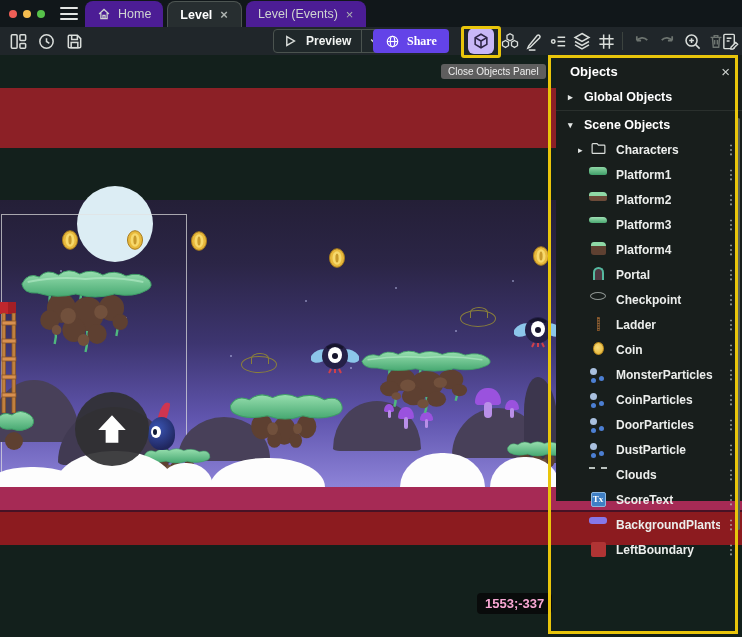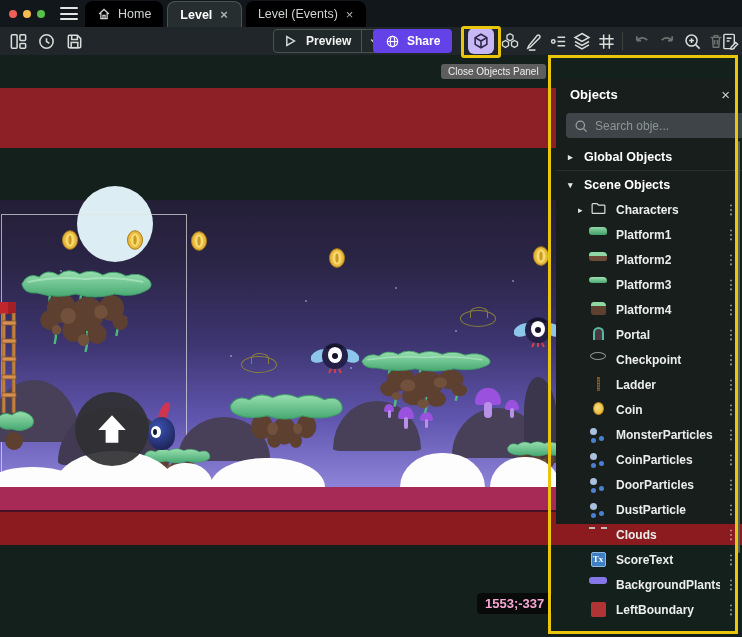--- a/index.html
+++ b/index.html
@@ -7,35 +7,35 @@
   body {
     font-family:"Liberation Sans", sans-serif;
     background:#141b19; color:#e6e9e7; overflow:hidden; position:relative;
   }
   
   #tabbar { position:absolute; left:0; top:0; width:742px; height:27px; background:#11171a; display:flex; align-items:flex-end; }
   .traffic { position:absolute; top:10px; width:8px; height:8px; border-radius:50%; }
   #tl-red{ left:9px; background:#f05f57; } #tl-yellow{ left:23px; background:#f5bd4f; } #tl-green{ left:37px; background:#57c24a; }
   #hamburger { position:absolute; left:60px; top:7px; width:18px; height:13px; display:flex; flex-direction:column; justify-content:space-between; cursor:pointer; }
   #hamburger span { height:2px; background:#e3e6e4; border-radius:1px; }
-  .tab { height:26px; display:flex; align-items:center; gap:7px; padding:0 12px; background:#000000; border-radius:8px 8px 0 0; margin-right:4px; font-size:12.5px; color:#cfd4d1; cursor:pointer; }
+  .tab { height:26px; display:flex; align-items:center; gap:7px; padding:0 12px; background:#4c1d95; border-radius:8px 8px 0 0; margin-right:4px; font-size:12.5px; color:#cfd4d1; cursor:pointer; }
   .tab.first { margin-left:85px; }
   .tab.active { background:#272e30; border:1px solid #4d5552; border-bottom:none; color:#fff; font-weight:bold; }
   .tab .x { font-size:13px; color:#aeb4b1; padding:0 1px; }
   .tab svg { flex:0 0 auto; }
   
   #toolbar { position:absolute; left:0; top:27px; width:742px; height:28px; background:#20262a; display:flex; align-items:center; }
   .tbtn { width:24px; height:24px; display:flex; align-items:center; justify-content:center; cursor:pointer; }
   .tbtn svg { stroke:#d9ddda; }
   .tbtn.dim svg { stroke:#6d7470; }
   #left-icons { display:flex; gap:4px; margin-left:6px; }
   #preview-group { position:absolute; left:273px; top:2px; height:24px; display:flex; align-items:center; border:1px solid #4b534f; border-radius:4px; background:#20282a; cursor:pointer; }
   #preview-group .plabel { font-size:12px; font-weight:bold; color:#f2f4f2; padding:0 10px 0 4px; }
   #preview-group .pdiv { width:1px; height:24px; background:#4b534f; }
-  #share-btn { position:absolute; left:373px; top:2px; height:24px; padding:0 12px; display:flex; align-items:center; gap:7px; background:#6343e8; border-radius:4px; color:#fff; font-size:12px; font-weight:bold; cursor:pointer; }
+  #share-btn { position:absolute; left:373px; top:2px; height:24px; padding:0 12px; display:flex; align-items:center; gap:7px; background:#6343e8; border-radius:4px; color:#fff; font-size:12px; font-weight:bold; cursor:pointer;font-family:Liberation Serif, serif; }
   #cube-btn { position:absolute; left:468px; top:1px; width:26px; height:26px; background:#c8b7f6; border-radius:6px; display:flex; align-items:center; justify-content:center; cursor:pointer; }
   .ticon { position:absolute; top:2px; }
   #grp-btn{left:498px;} #pencil-btn{left:522px;} #ilist-btn{left:546px;} #layers-btn{left:570px;} #grid-btn{left:594px;}
   #tb-sep { position:absolute; left:622px; top:5px; width:1px; height:18px; background:#3c433f; }
   #undo-btn{left:630px;} #redo-btn{left:654px;} #zoomin-btn{left:680px;} #trash-btn{left:704px;} #props-btn{left:716px; left:718px;}
   
   #scene { position:absolute; left:0; top:55px; width:742px; height:582px; overflow:hidden; background:#13201c; }
   .band { position:absolute; left:0; width:742px; }
   #band-red-top { top:33px; height:60px; background:#8c2026; }
   #sky { top:145px; height:287px; background:linear-gradient(#241f37 0%, #2b2546 22%, #3d3570 50%, #6055ae 76%, #8d83d8 100%); }
@@ -54,21 +54,21 @@
   #player-hawk { position:absolute; left:159px; top:347px; width:9px; height:23px; background:#cf3550; border-radius:80% 20% 60% 40%; transform:rotate(14deg); }
   #player-head { position:absolute; left:148px; top:362px; width:27px; height:33px; background:radial-gradient(circle at 35% 35%, #3a55b4, #20265e 75%); border-radius:50% 50% 44% 46%; }
   #player-eye { position:absolute; left:151px; top:371px; width:10px; height:12px; background:#fff; border-radius:50%; }
   #player-pupil { position:absolute; left:153px; top:374px; width:4px; height:6px; background:#101a38; border-radius:50%; }
   .ufo { position:absolute; width:36px; height:17px; border:1px solid #8a7f3a; border-radius:50%; }
   .ufo::before { content:""; position:absolute; left:9px; top:-4px; width:16px; height:10px; border:1px solid #8a7f3a; border-bottom:none; border-radius:50% 50% 0 0; }
   #flag { position:absolute; left:0; top:247px; width:16px; height:12px; background:linear-gradient(90deg,#c0272d 50%, #a31f25 50%); }
   #coord-badge { position:absolute; left:477px; top:538px; background:rgba(8,8,8,.85); border-radius:4px; padding:3px 8px; font-size:13px; font-weight:bold; color:#f9a8d4; }
   #tooltip { position:absolute; left:441px; top:9px; background:#5e5e5e; border-radius:3px; padding:2px 7px; font-size:10px; color:#eee; white-space:nowrap; }
   
-  #panel { position:absolute; left:556px; top:55px; width:186px; height:446px; background:#181e1c;margin-top:23px; }
+  #panel { position:absolute; left:556px; top:55px; width:186px; height:446px; background:#181e1c; }
   #panel-header { display:flex; align-items:center; justify-content:space-between; padding:8px 12px 4px 14px; }
   #panel-title { font-size:13px; font-weight:bold; color:#fff; }
   #panel-close { color:#cdd2cf; font-size:15px; cursor:pointer; }
   #search-row { display:flex; align-items:center; gap:8px; padding:6px 10px 6px 10px; }
   #search-box { flex:1; display:flex; align-items:center; gap:7px; background:#3e4447; border-radius:4px; height:25px; padding:0 8px; }
   #search-box input { flex:1; min-width:0; background:transparent; border:none; outline:none; font-size:12px; color:#e6e9e7; font-family:"Liberation Sans",sans-serif; }
   #search-box input::placeholder { color:#8e9694; }
   .group-row { display:flex; align-items:center; gap:8px; height:25px; padding-left:12px; font-size:12.5px; font-weight:bold; color:#fff; cursor:pointer; }
   .tri { font-size:9px; color:#e6e9e7; width:8px; }
   #group-divider { height:1px; background:#2a302d; margin:1px 0; }
@@ -442,33 +442,20 @@
 
   <div id="coord-badge">1553;-337</div>
   <div id="tooltip">Close Objects Panel</div>
 </div>
 
 <div id="panel">
   <div id="panel-header">
     <span id="panel-title">Objects</span>
     <span id="panel-close">×</span>
   </div>
-  <div id="search-row">
-    <div id="search-box">
-      <svg width="14" height="14" viewBox="0 0 20 20" fill="none" stroke="#9aa19e" stroke-width="1.8">
-          <circle cx="9" cy="9" r="6"></circle>
-          <path d="M13.5,13.5 L18,18"></path>
-        </svg>
-      <input type="text" placeholder="Search obje..." style="">
-    </div>
-    <svg width="18" height="18" viewBox="0 0 20 20" fill="none" stroke="#dadedb" stroke-width="1.5">
-        <path d="M2.5,5 a1,1 0 0 1 1,-1 H8 l2,2 h6.5 a1,1 0 0 1 1,1 V15 a1,1 0 0 1 -1,1 H3.5 a1,1 0 0 1 -1,-1 Z"></path>
-        <path d="M14,10.5 v4 M12,12.5 h4"></path>
-      </svg>
-  </div>
 
   <div class="group-row">
     <span class="tri">▸</span>
     <span>Global Objects</span>
   </div>
   <div id="group-divider"></div>
   <div class="group-row">
     <span class="tri">▾</span>
     <span>Scene Objects</span>
   </div>

